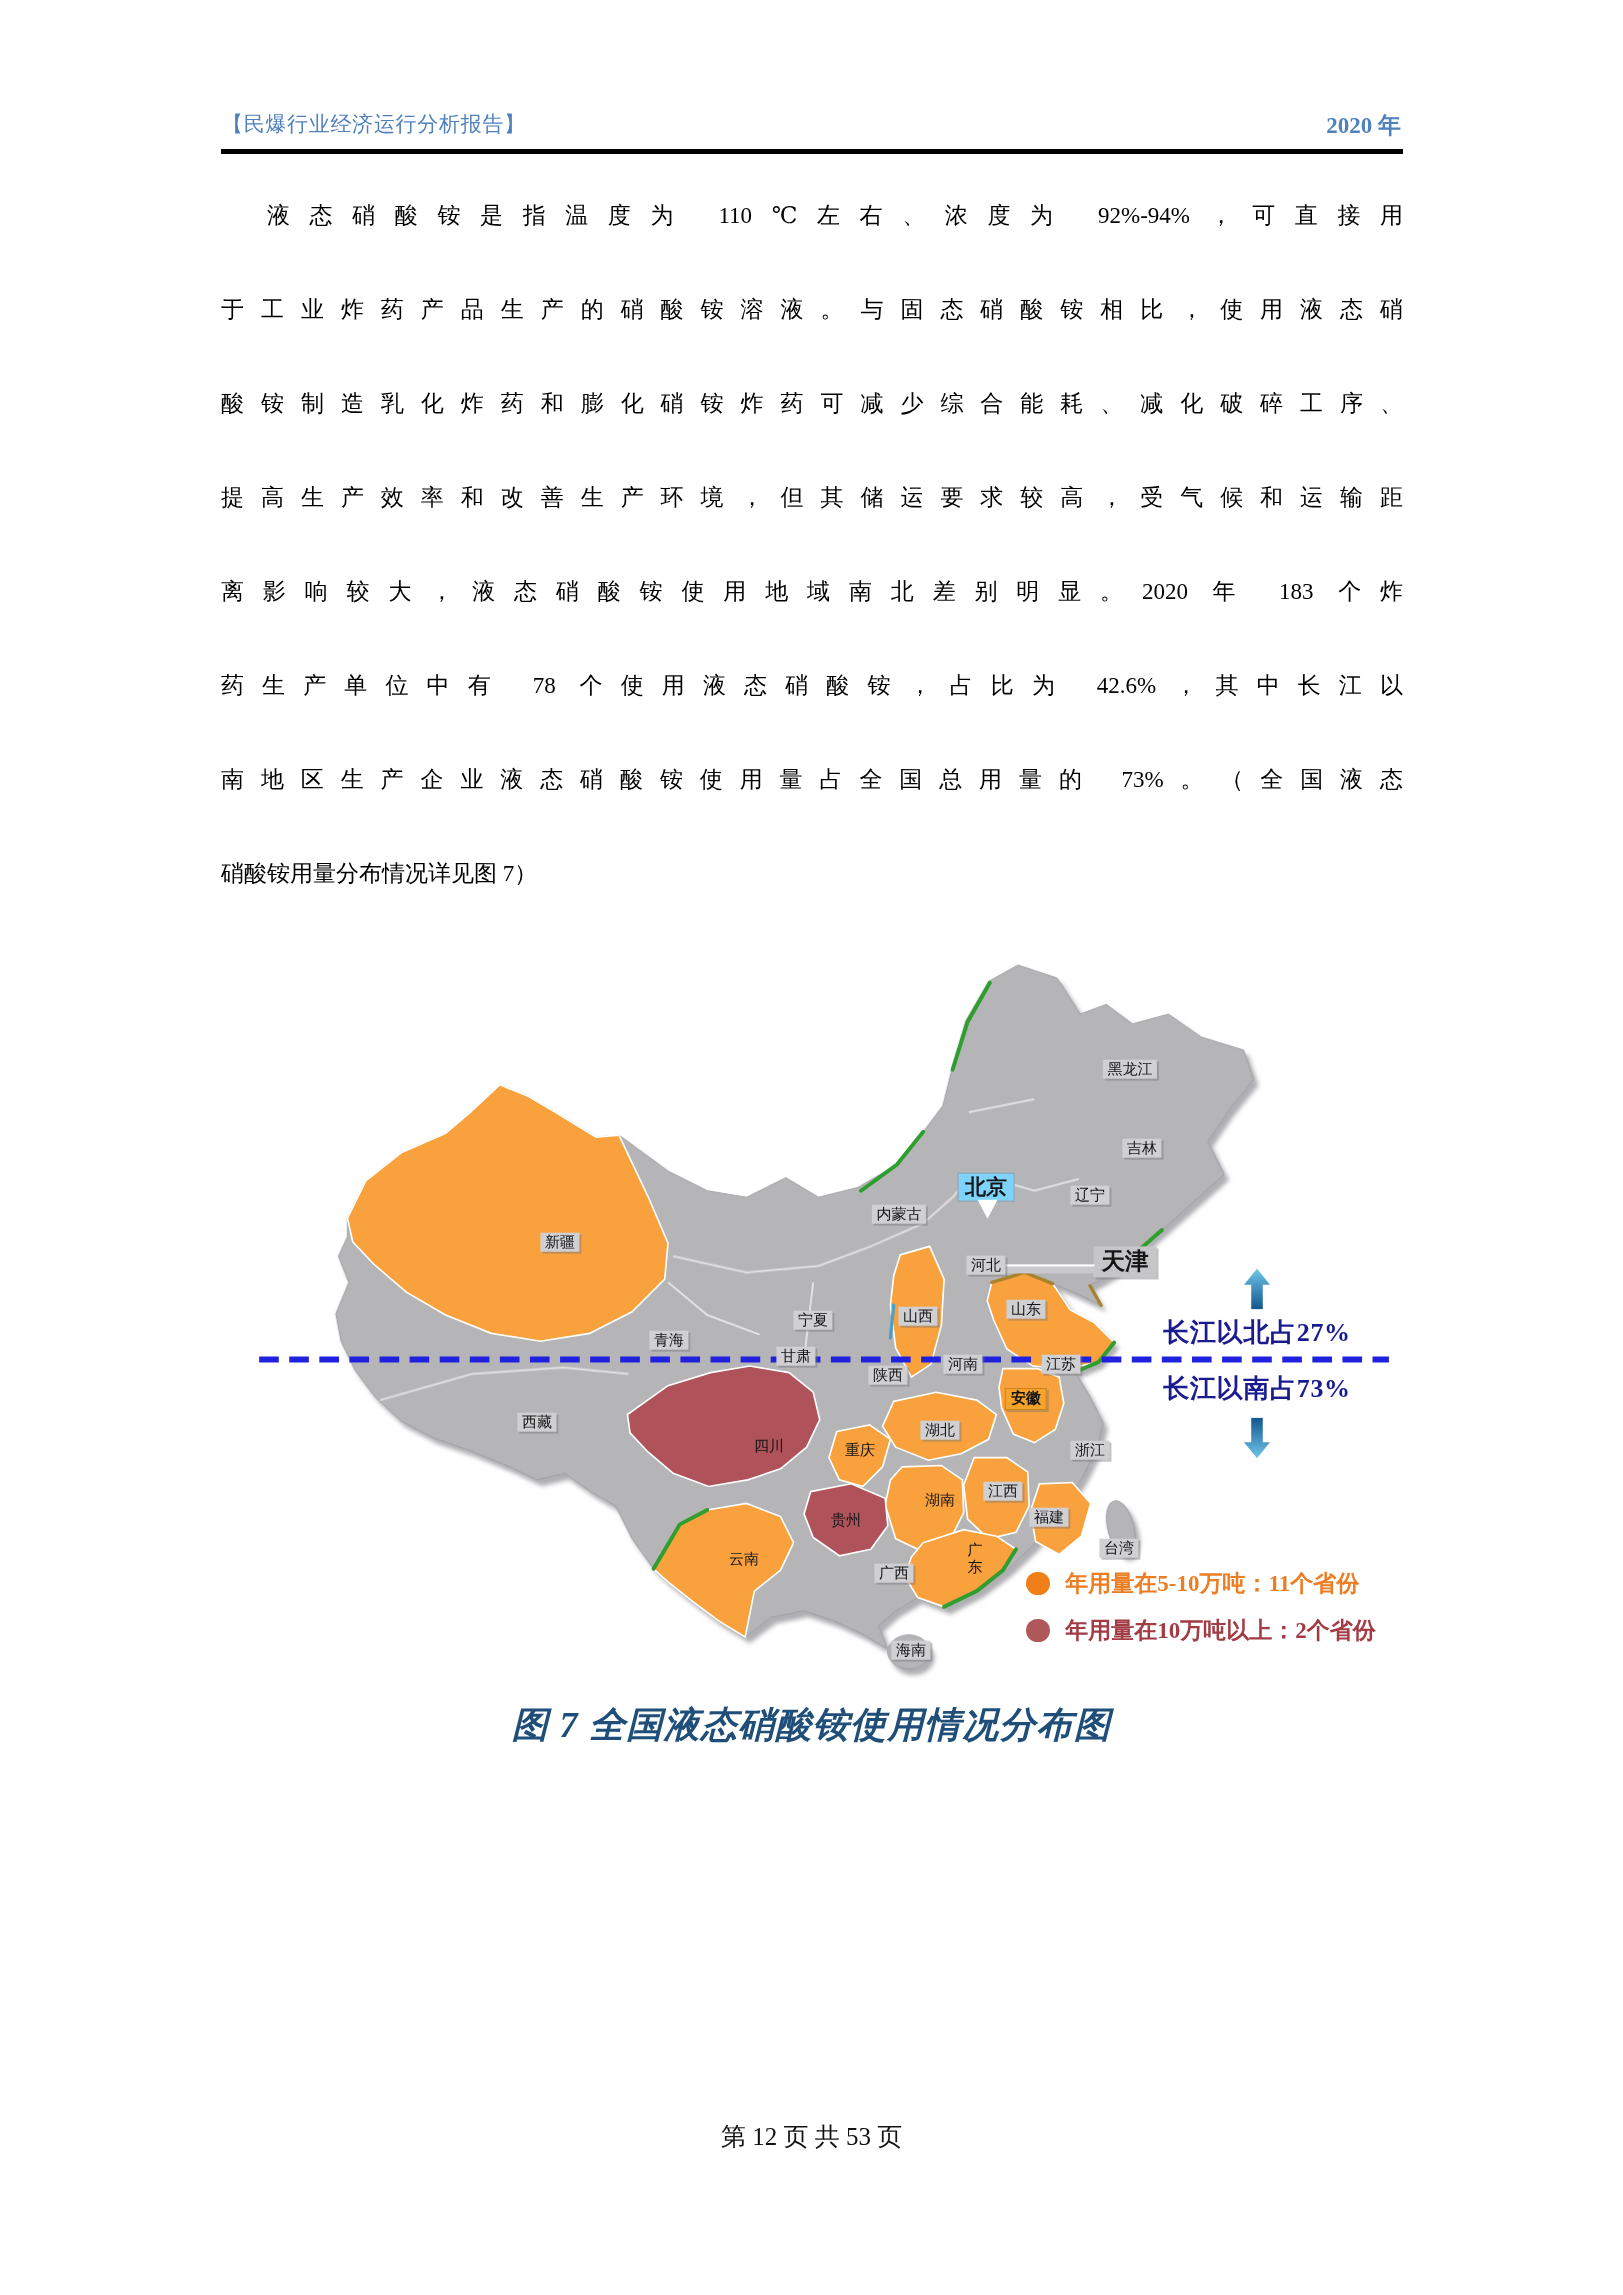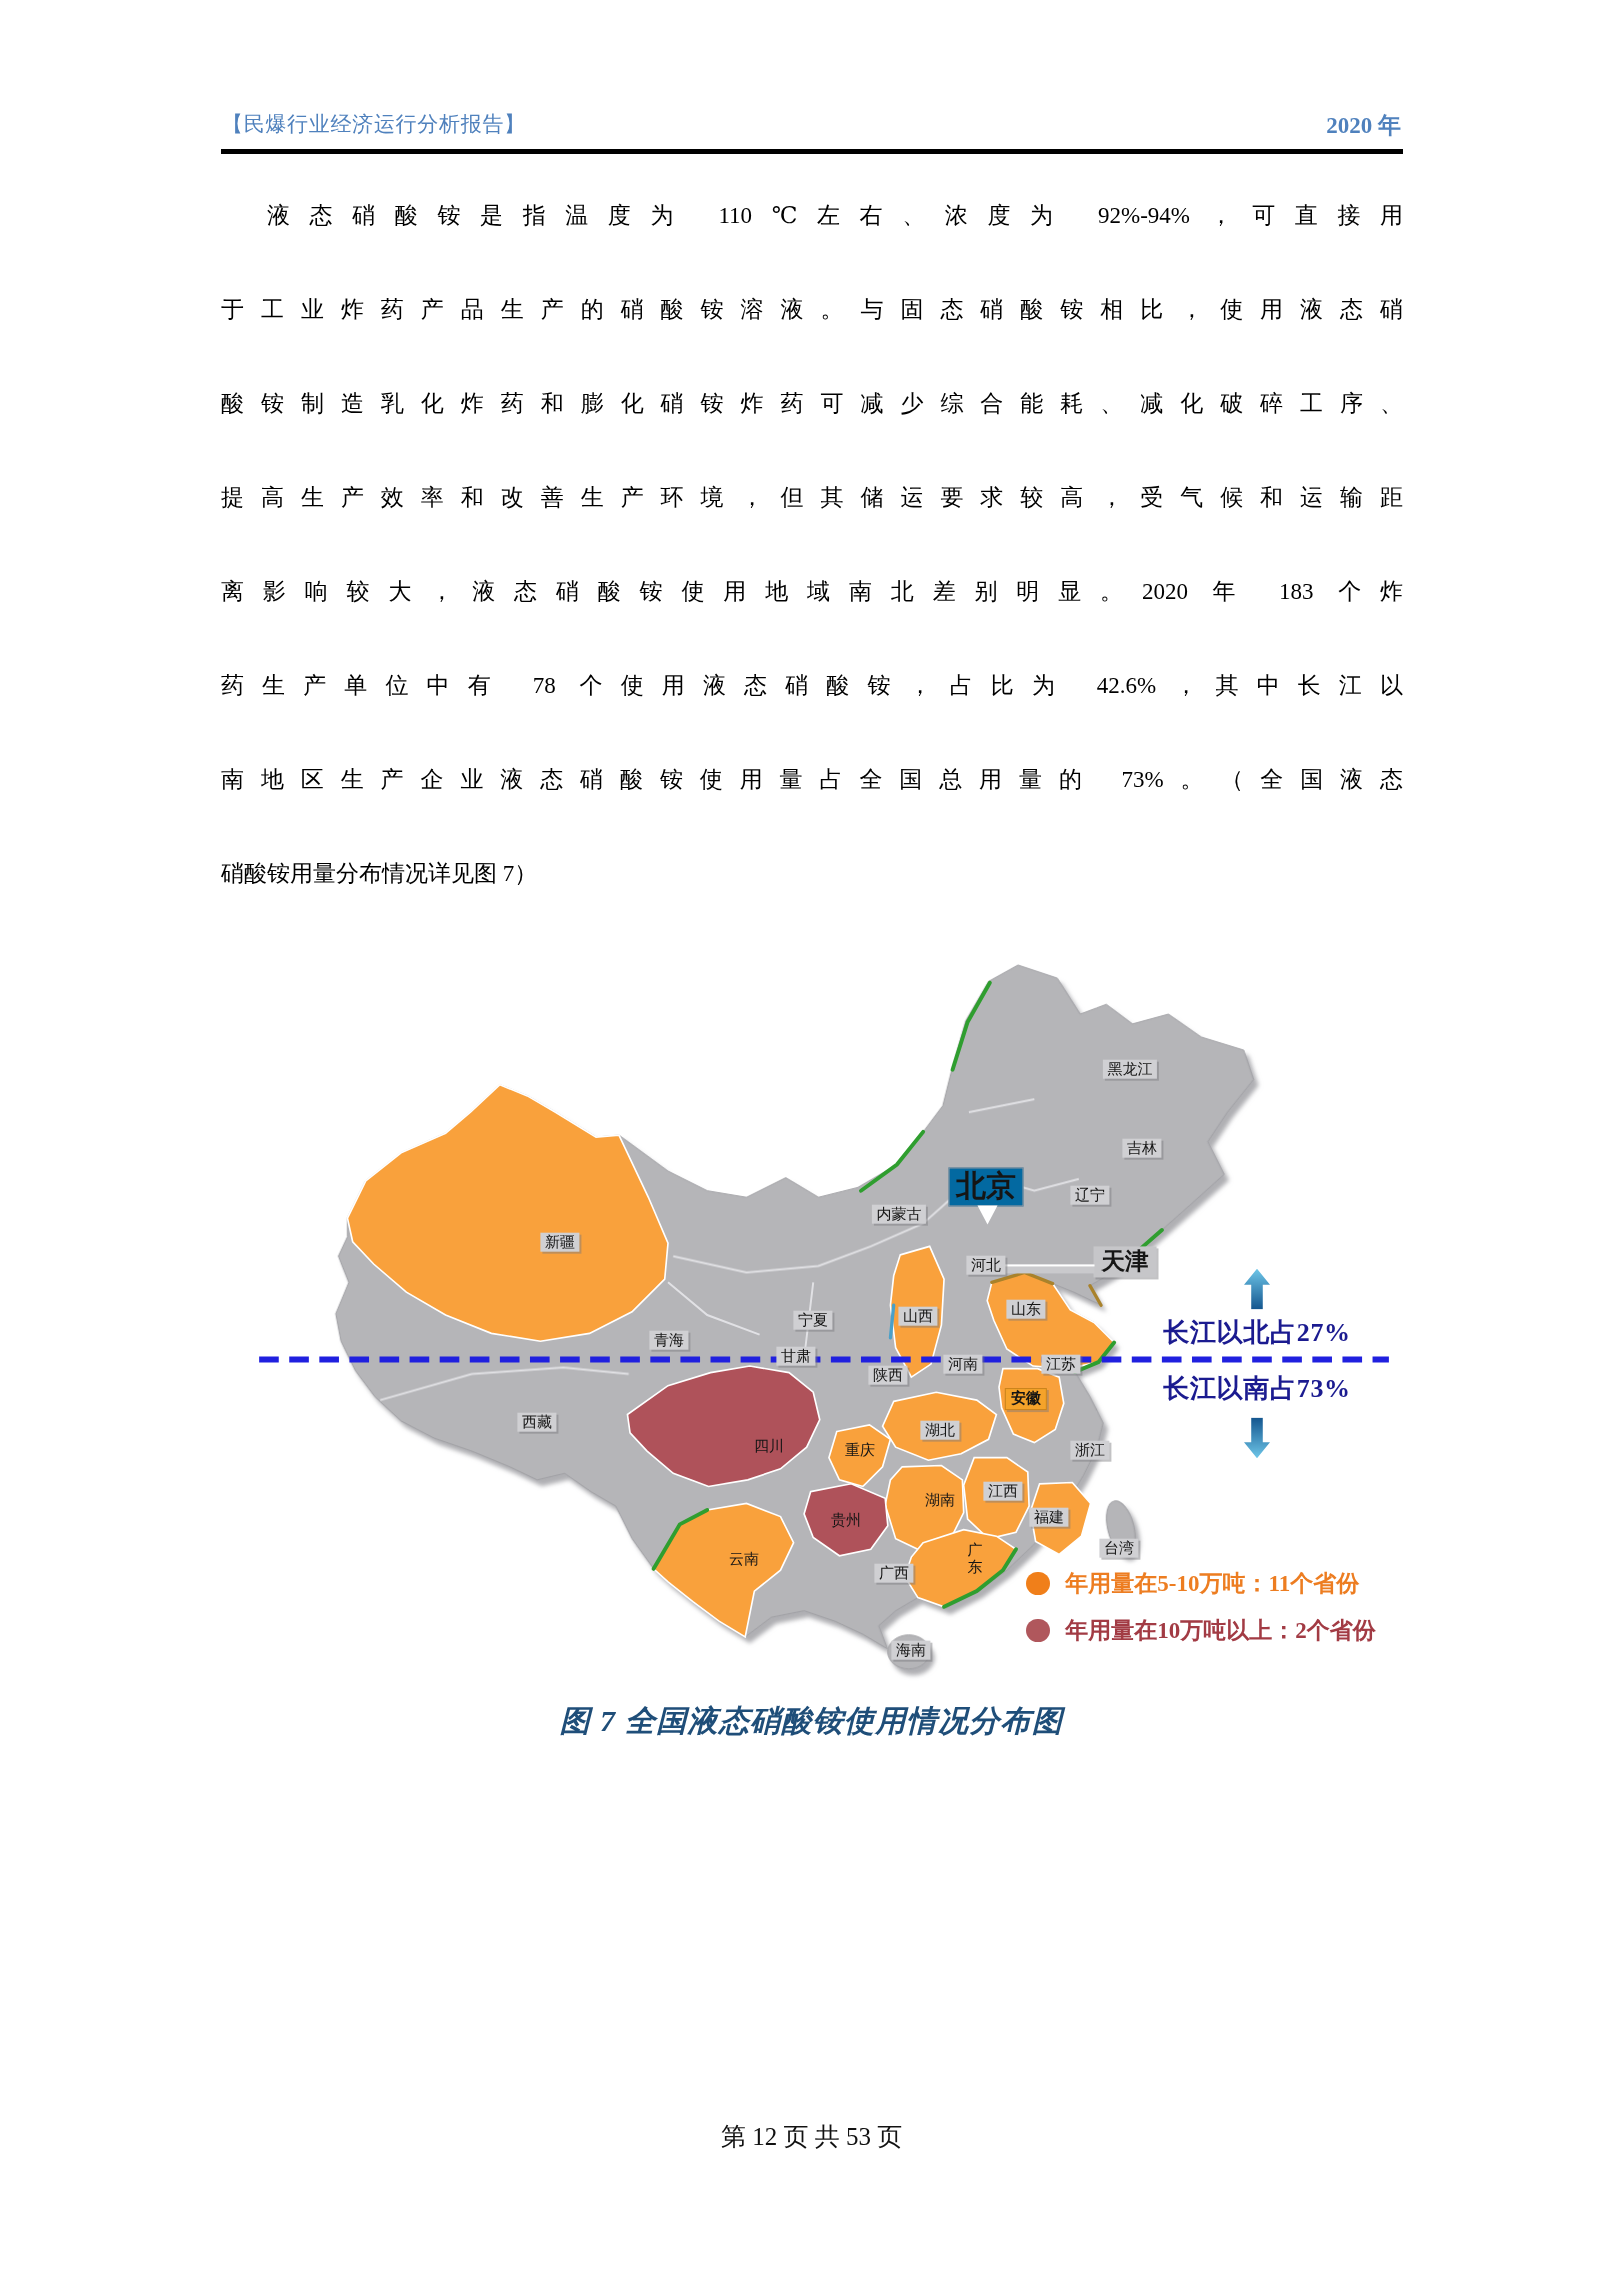--- a/index.html
+++ b/index.html
@@ -36,21 +36,21 @@
   .blueline{fill:none;stroke:#4aa0c8;stroke-width:5;stroke-linecap:round}
   .prov-orange{fill:var(--orange);stroke:#fff;stroke-width:2.5}
   .prov-red{fill:var(--red);stroke:#fff;stroke-width:2.5}
   .yangtze{stroke:var(--dash-blue);stroke-width:9;stroke-dasharray:30 16;fill:none}
 
   .plabel{position:absolute;transform:translate(-50%,-50%);font-size:15px;line-height:1.15;
     color:#151515;white-space:nowrap;text-align:center}
   .plabel.box{background:rgba(208,208,211,.92);background:var(--box-bg);padding:0.7px 4.6px;
     box-shadow:2px 2px 0 rgba(120,120,124,.45)}
   .plabel.plain{background:transparent}
-  .plabel.capital{background:#0369a1;border:1.3px solid #9a9a9e;font-weight:bold;font-size:30px;padding:1.3px 6.5px}
+  .plabel.capital{background:#7dd3fc;border:1.3px solid #9a9a9e;font-weight:bold;font-size:21px;padding:1.3px 6.5px}
   .plabel.capital::after{content:"";position:absolute;left:52%;top:99%;transform:translateX(-50%);
     border:10.5px solid transparent;border-top:19.6px solid #fff}
   .plabel.tianjin{background:#c6c6c9;font-weight:bold;font-size:23.6px;padding:2px 7.9px;
     box-shadow:2px 2px 0 rgba(120,120,124,.45)}
   .plabel.tianjin::before{content:"";position:absolute;right:98%;top:58%;width:98px;height:6.5px;
     background:#c9c9cc;border-top:2px solid #fff}
   .plabel.anhui{background:var(--anhui-box);border:1px solid #c8821c;font-weight:bold;padding:1.3px 5.2px;
     box-shadow:2px 2px 0 rgba(120,120,124,.45)}
   .plabel.twoline{white-space:pre-line}
 
@@ -58,21 +58,21 @@
     color:var(--annotation-blue);white-space:nowrap;letter-spacing:0.7px}
   .arrow{position:absolute;transform:translate(-50%,-50%);width:26px;height:41px}
 
   .legend-row{position:absolute;display:flex;align-items:center;gap:15.7px;height:31px}
   .legend-dot{position:relative;width:23.6px;height:23.6px;border-radius:50%;flex:0 0 auto}
   .legend-dot::before{content:"";position:absolute;left:5.9px;top:5.9px;width:23.6px;height:23.6px;
     border-radius:50%;background:#909094;z-index:-1}
   .legend-text{font-size:23px;font-weight:bold;white-space:nowrap}
 
   
-  .caption{position:absolute;left:0;width:100%;top:1701px;text-align:center;font-size:30px;
+  .caption{position:absolute;left:0;width:100%;top:1701px;text-align:center;font-size:36px;
     font-weight:bold;font-style:italic;color:var(--caption-blue);letter-spacing:1.3px}
   .footer{position:absolute;left:0;width:100%;top:2120px;text-align:center;font-size:25px;color:#111}
 </style>
 </head>
 <body>
 
 <div class="hdr-title">【民爆行业经济运行分析报告】</div>
 <div class="hdr-year">2020 年</div>
 <div class="hdr-rule"></div>
 

